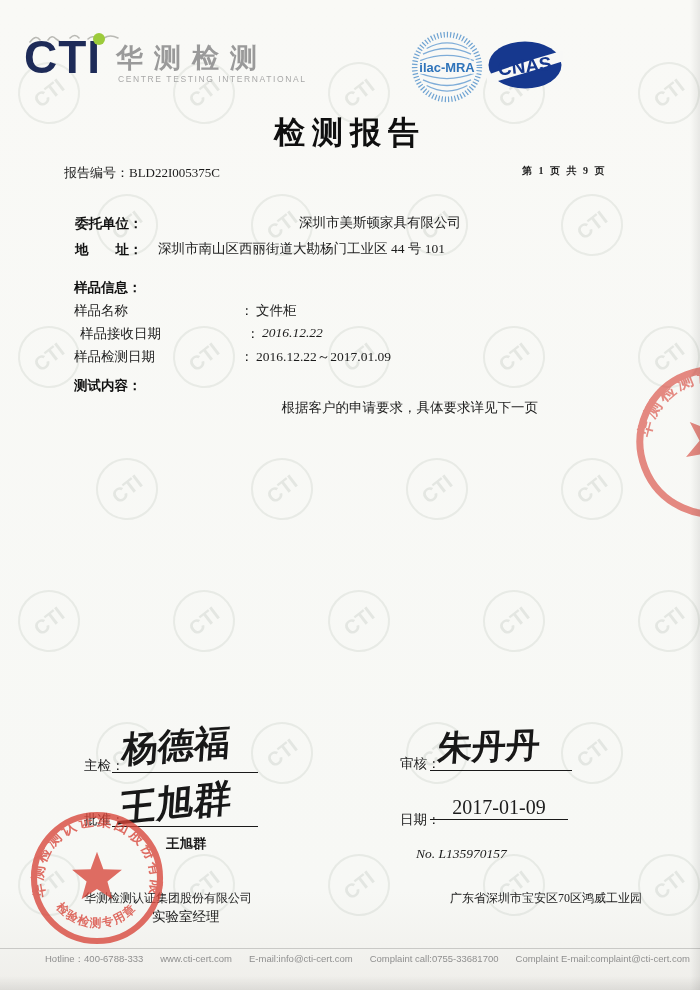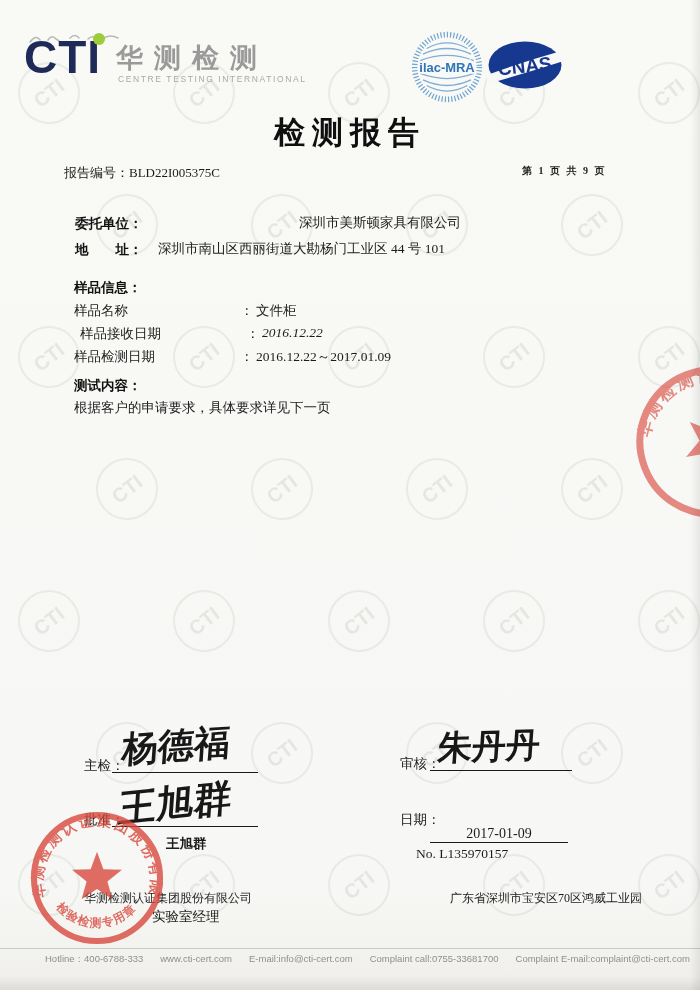--- a/index.html
+++ b/index.html
@@ -200,40 +200,40 @@
     <span style="position:absolute;left:166px;">：</span>
     <span style="position:absolute;left:182px;white-space:nowrap;font-style:italic;">2016.12.22</span>
   </div>
   <div class="abs val" style="left:74px;top:348px;">
     <span>样品检测日期</span>
     <span style="position:absolute;left:166px;">：</span>
     <span style="position:absolute;left:182px;white-space:nowrap;">2016.12.22～2017.01.09</span>
   </div>
 
   <div class="abs lbl" style="left:74px;top:377px;">测试内容：</div>
-  <div class="abs val" style="left:74px;top:399px;width:480px;">根据客户的申请要求，具体要求详见下一页</div>
+  <div class="abs val" style="left:58px;top:399px;width:480px;text-align:right;">根据客户的申请要求，具体要求详见下一页</div>
 
   <div class="abs val" style="left:84px;top:757px;">主检：</div>
   <div class="abs underline" style="left:112px;top:772px;width:146px;"></div>
   <div class="abs sig" style="left:122px;top:722px;font-size:36px;transform:rotate(-4deg) skewX(-8deg);">杨德福</div>
 
   <div class="abs val" style="left:400px;top:755px;">审核：</div>
   <div class="abs underline" style="left:430px;top:770px;width:142px;"></div>
   <div class="abs sig" style="left:438px;top:724px;font-size:34px;transform:rotate(-2deg) skewX(-6deg);">朱丹丹</div>
 
   <div class="abs val" style="left:84px;top:811px;">批准：</div>
   <div class="abs underline" style="left:112px;top:826px;width:146px;"></div>
   <div class="abs sig" style="left:118px;top:778px;font-size:38px;transform:rotate(-6deg) skewX(-10deg);">王旭群</div>
   <div class="abs val" style="left:166px;top:835px;font-weight:bold;">王旭群</div>
   <div class="abs val" style="left:152px;top:908px;">实验室经理</div>
 
   <div class="abs val" style="left:400px;top:811px;">日期：</div>
-  <div class="abs underline" style="left:430px;top:826px;width:138px;text-align:center;font-size:14px;">2017-01-09</div>
-
-  <div class="abs val" style="left:416px;top:846px;">No. L135970157</div>
+  <div class="abs underline" style="left:430px;top:796px;width:138px;text-align:center;font-size:20px;">2017-01-09</div>
+
+  <div class="abs val" style="left:416px;top:846px;font-style:italic;">No. L135970157</div>
 
   <div class="abs" style="left:84px;top:890px;font-size:12px;">华测检测认证集团股份有限公司</div>
   <div class="abs" style="left:450px;top:890px;font-size:12px;">广东省深圳市宝安区70区鸿威工业园</div>
 
   <svg class="abs seal" style="left:27px;top:808px;" width="140" height="140" viewBox="0 0 160 160">
     <circle cx="80" cy="80" r="72" fill="none" stroke="currentColor" stroke-width="7"></circle>
     <polygon points="80,50 87.3,69.9 108.5,70.7 91.9,83.9 97.6,104.3 80,92.5 62.4,104.3 68.1,83.9 51.5,70.7 72.7,69.9" fill="currentColor"></polygon>
     <path id="sealTop1" d="M 22 104 A 62 62 0 1 1 138 104" fill="none"></path>
     <text font-size="16.5" letter-spacing="3" fill="currentColor" font-weight="bold">
       <textPath href="#sealTop1" startOffset="2">华测检测认证集团股份有限公司</textPath>

